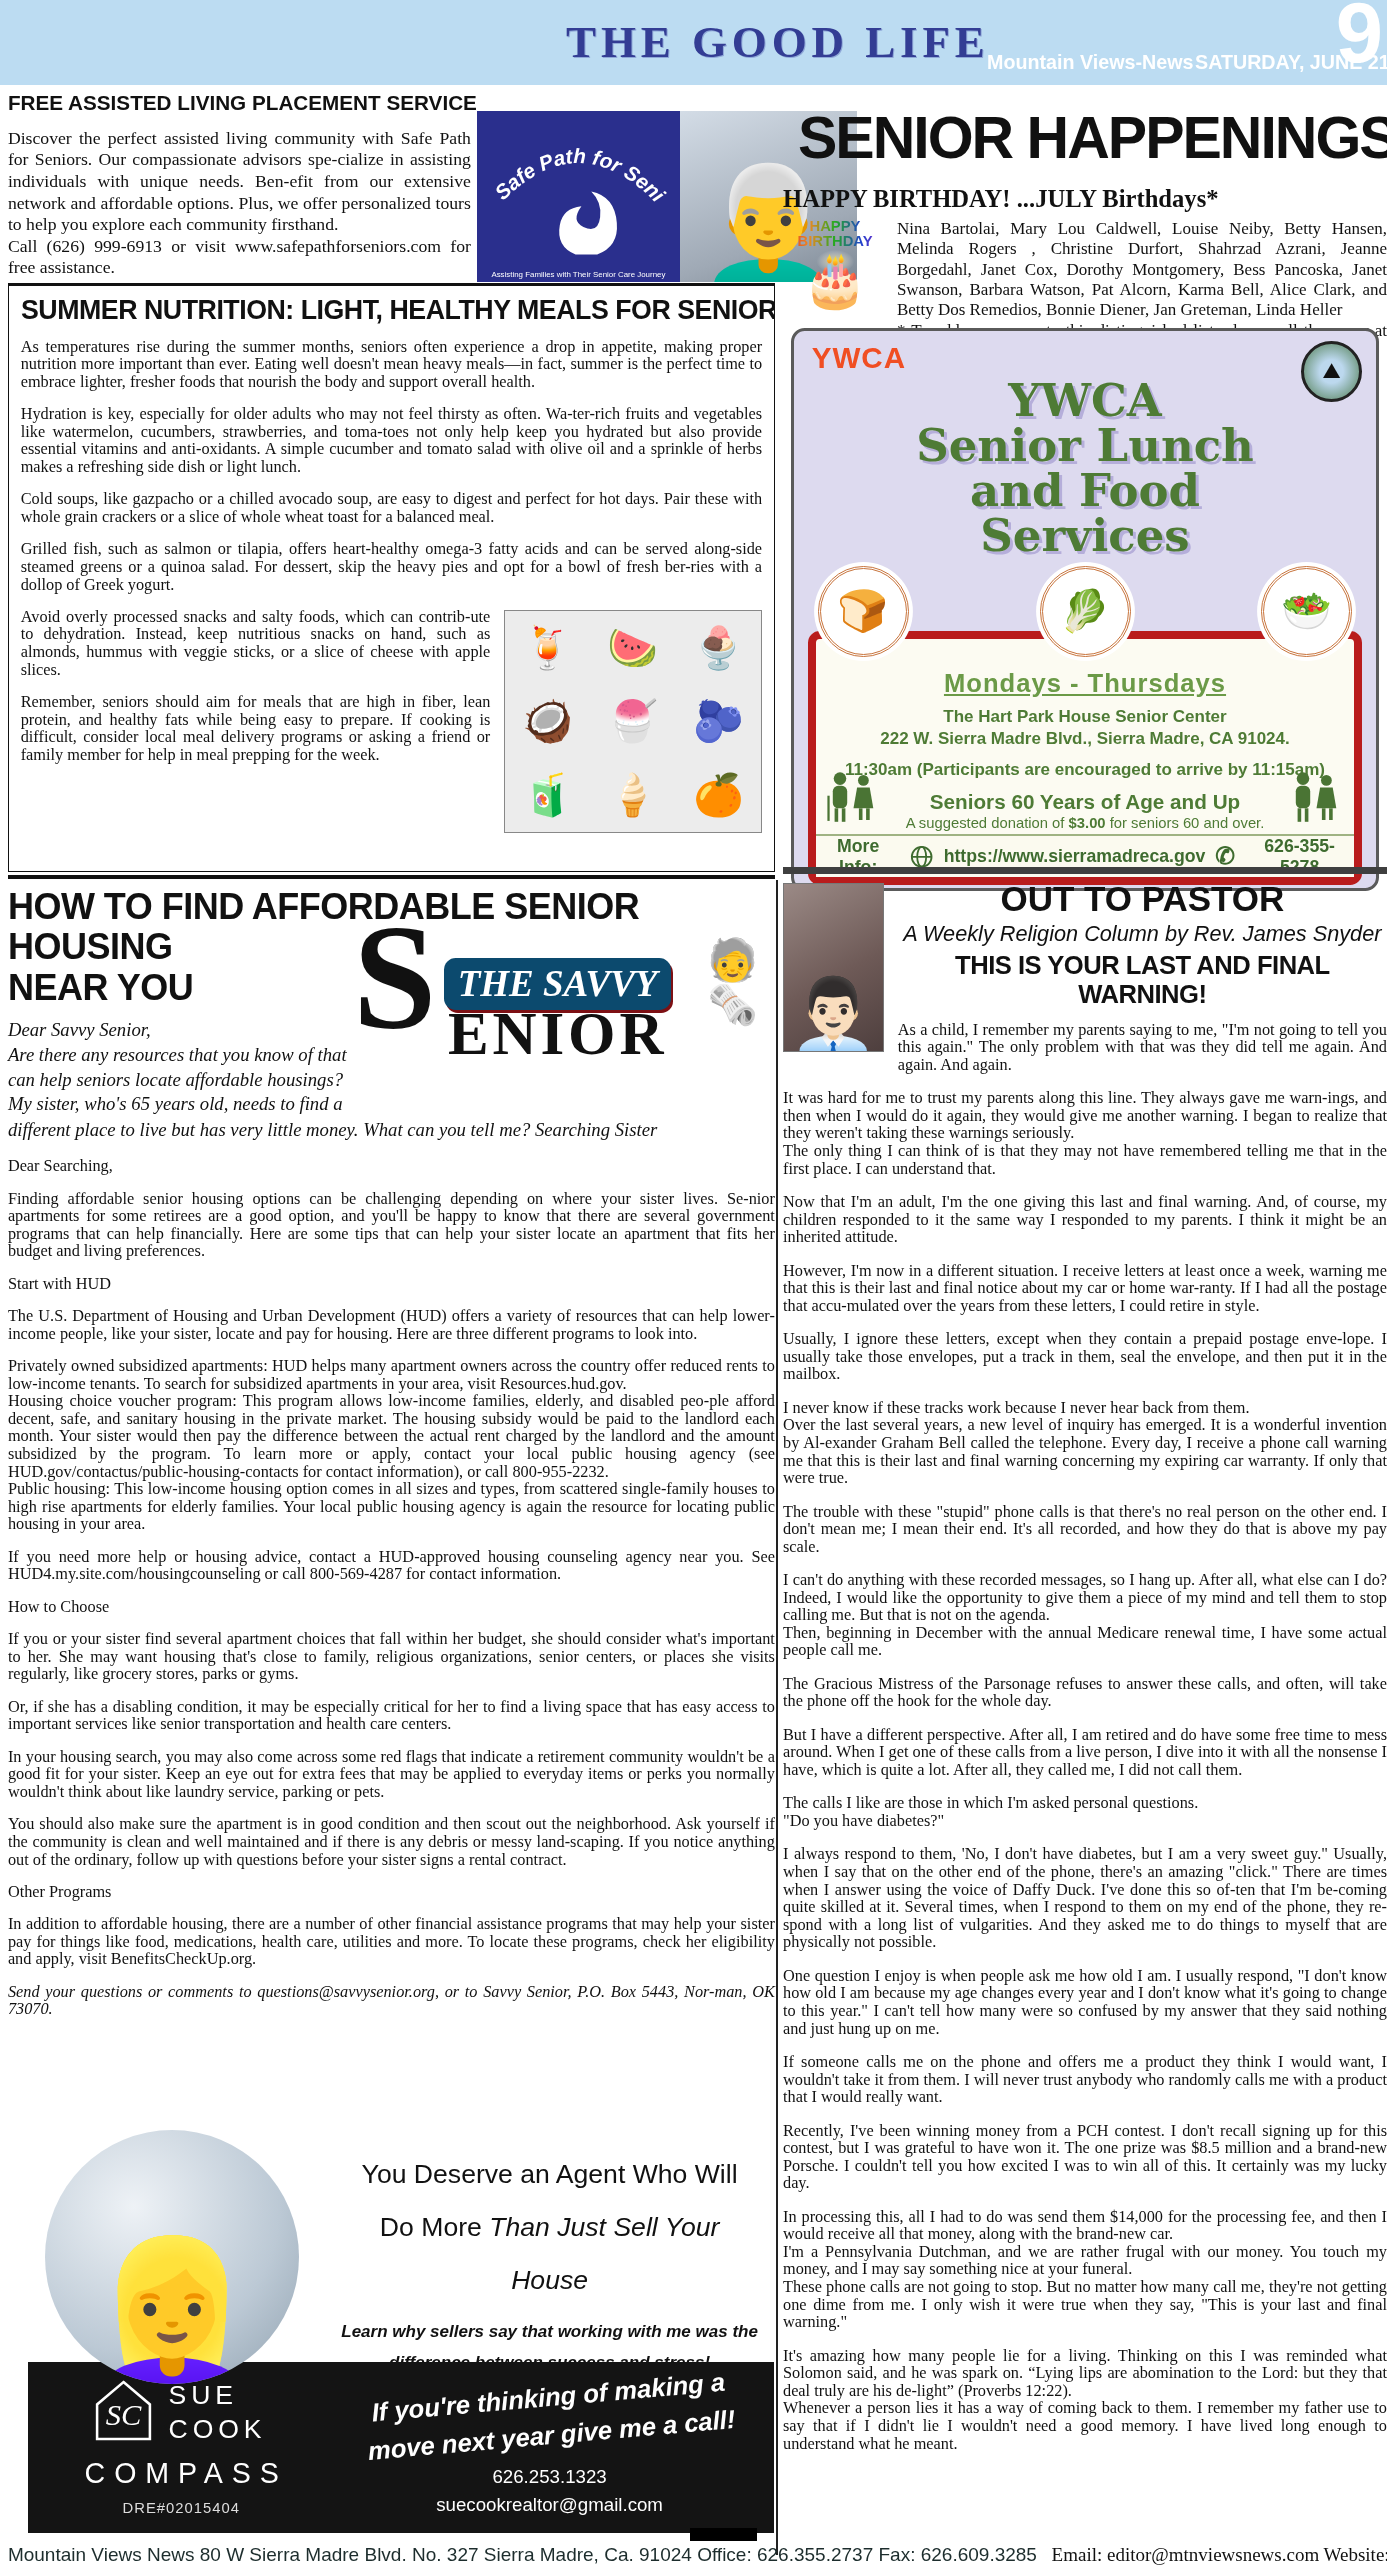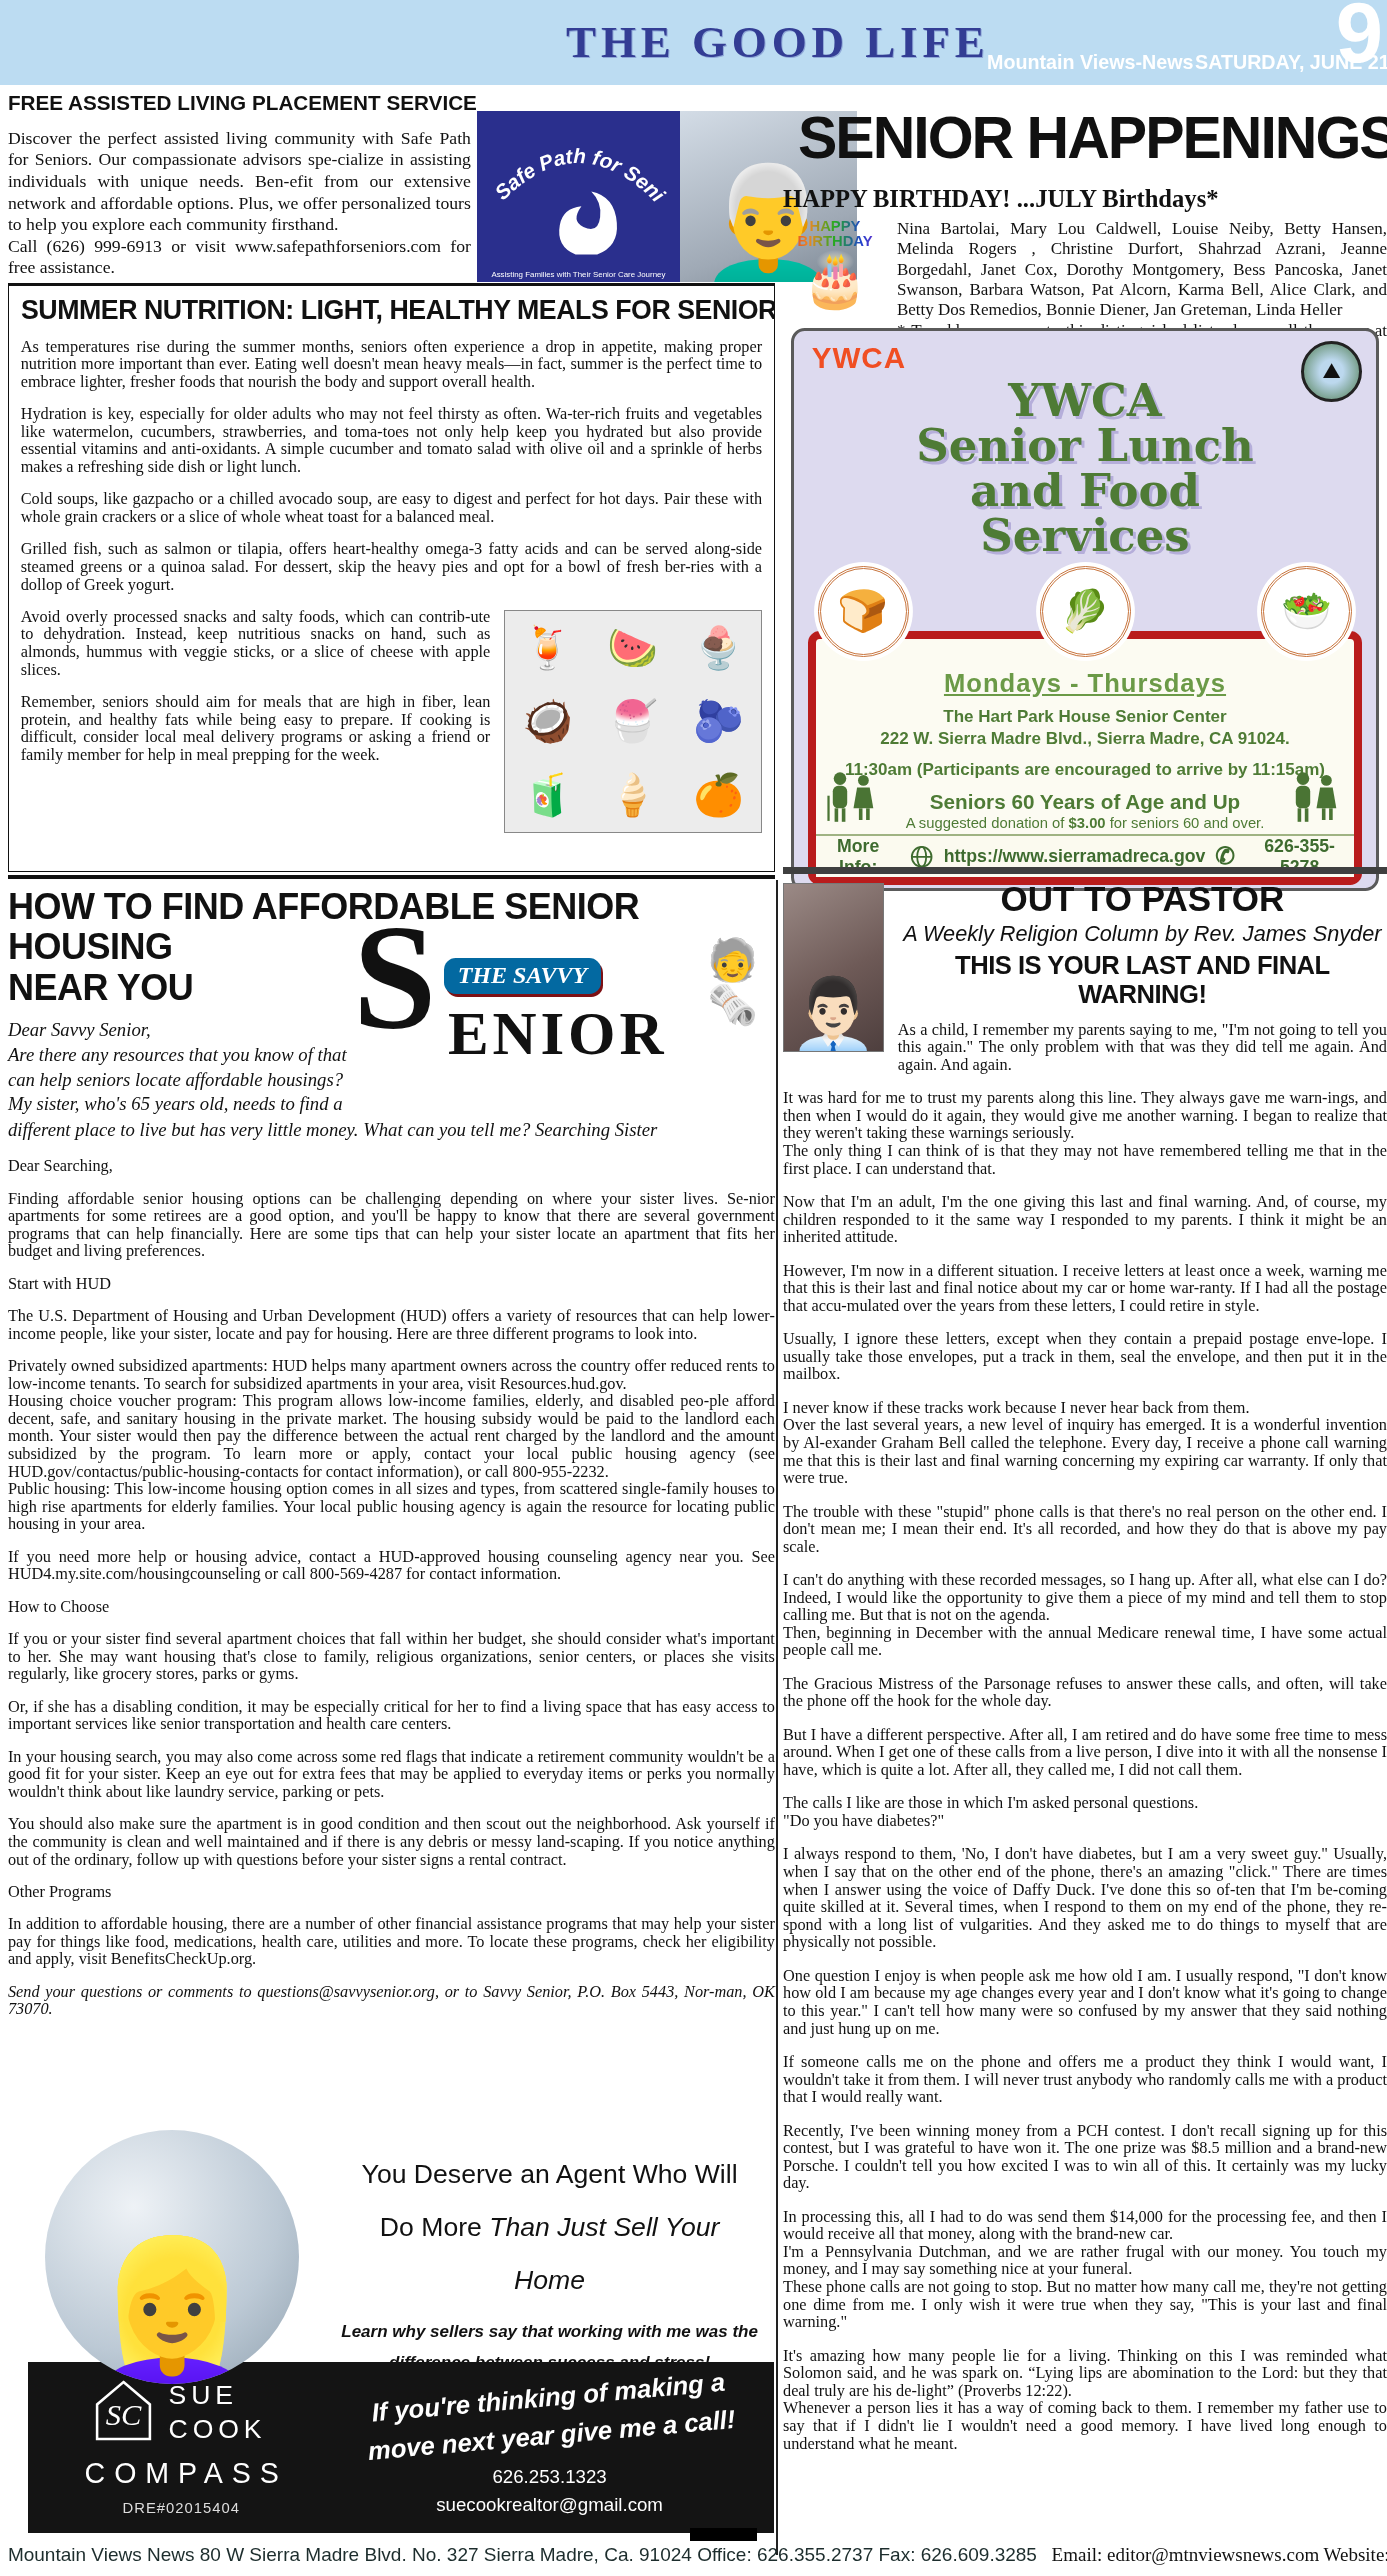--- a/index.html
+++ b/index.html
@@ -40,22 +40,22 @@
   #hl1{position:absolute;left:7.9px;top:875px;width:767px;height:3.9px;background:#111}
   #vl{position:absolute;left:776px;top:880px;width:2px;height:1675px;background:#222}
 
   #savvy{position:absolute;left:7.9px;top:887px;width:767px}
   #savvy h2{font-family:"Liberation Sans",sans-serif;font-weight:bold;font-size:36px;
     line-height:1.12;margin:0;letter-spacing:-0.5px}
   #savvy h2 span{display:block}
   .sv-logo{position:absolute;left:345px;top:43px;width:412px;height:163px}
   .sv-s{position:absolute;left:0;top:-27.6px;font-family:"Liberation Serif",serif;
     font-weight:bold;font-size:150px;line-height:1}
-  .sv-red{position:absolute;left:91px;top:27.6px;background:#0369a1;color:#fff;
-    font-family:"Liberation Serif",serif;font-style:italic;font-weight:bold;font-size:24px;
+  .sv-red{position:absolute;left:91px;top:27.6px;background:#0c4a6e;color:#fff;
+    font-family:"Liberation Serif",serif;font-style:italic;font-weight:bold;font-size:37px;
     padding:4.9px 13.8px;border-radius:11.8px;box-shadow:2px 3px 0 #7d1014;white-space:nowrap}
   .sv-enior{position:absolute;left:95px;top:73px;font-family:"Liberation Serif",serif;
     font-weight:bold;font-size:61px;letter-spacing:3.9px;line-height:1}
   .sv-man{position:absolute;right:0;top:7.9px;font-size:41px;line-height:1.1;width:63px;text-align:center}
   .sv-letter{width:343px;font-style:italic;font-size:18.7px;line-height:1.33;
     margin:9.9px 0 0;white-space:pre-line}
   .sv-letter-wide{font-style:italic;font-size:18.7px;margin:2px 0 15.8px}
   #savvy .body p{font-size:16.3px;line-height:1.08;text-align:justify;margin:0 0 14.8px;white-space:pre-line}
   .it{font-style:italic}
 
@@ -235,21 +235,21 @@
     <p>In addition to affordable housing, there are a number of other financial assistance programs that may help your sister pay for things like food, medications, health care, utilities and more. To locate these programs, check her eligibility and apply, visit BenefitsCheckUp.org.</p>
     <p class="it">Send your questions or comments to questions@savvysenior.org, or to Savvy Senior, P.O. Box 5443, Nor-man, OK 73070.</p>
   </div>
 </div>
 
 <div id="suecook">
   <div class="sc-photo">
     <span>👱‍♀️</span>
   </div>
   <div class="sc-head">
-    <span>You Deserve an Agent Who Will Do More </span><span class="it">Than Just Sell Your Home</span>
+    <span>You Deserve an Agent Who Will Do More </span><span class="it">Than Just Sell Your House</span>
   </div>
   <div class="sc-sub">Learn why sellers say that working with me was the difference between success and stress!</div>
   <div class="sc-band">
     <div class="sc-logo">
       <svg width="61" height="65" viewBox="0 0 60 64">
         <path d="M30 4 L56 26 V60 H4 V26 Z" fill="none" stroke="#ffffff" stroke-width="2.5"></path>
         <text x="30" y="46" text-anchor="middle" font-family="Liberation Serif, serif" font-style="italic" font-size="30" fill="#ffffff">SC</text>
       </svg>
       <div class="sc-name">
         <span>SUE</span>

